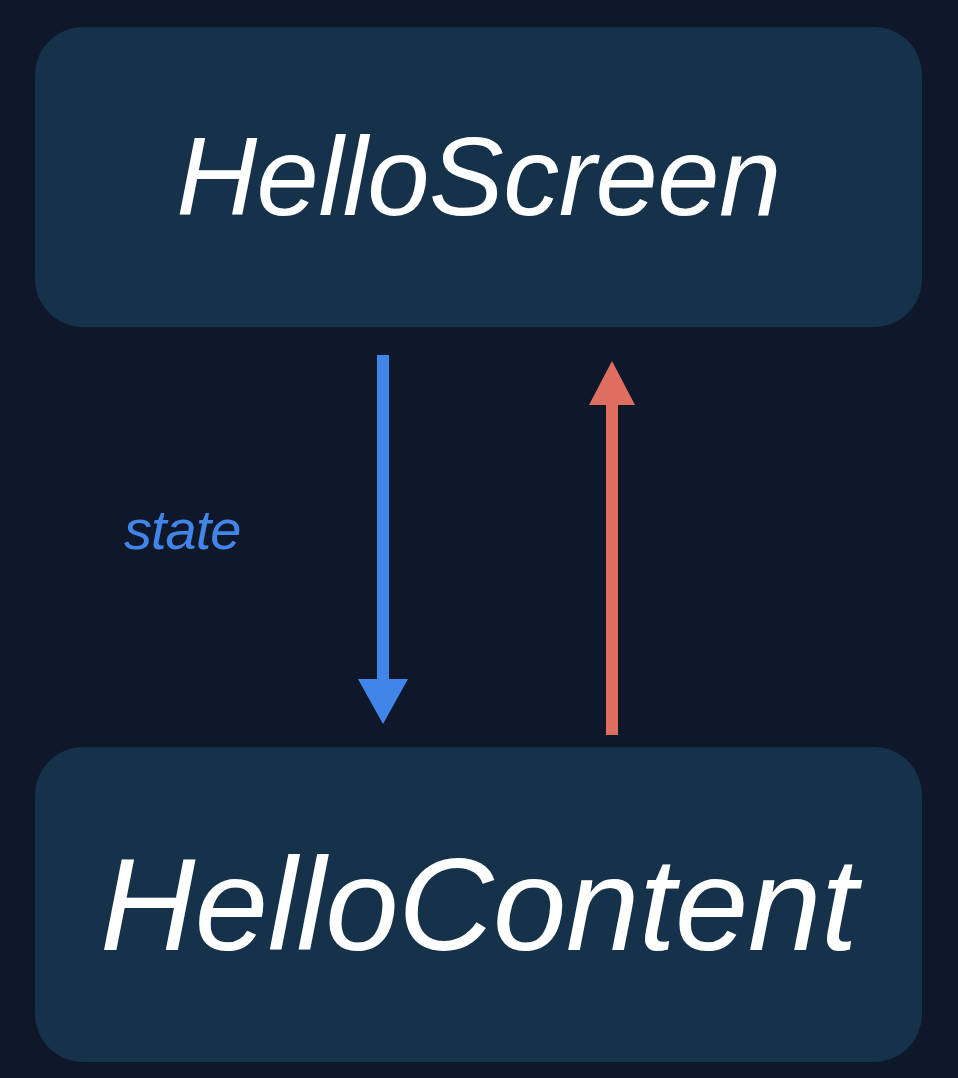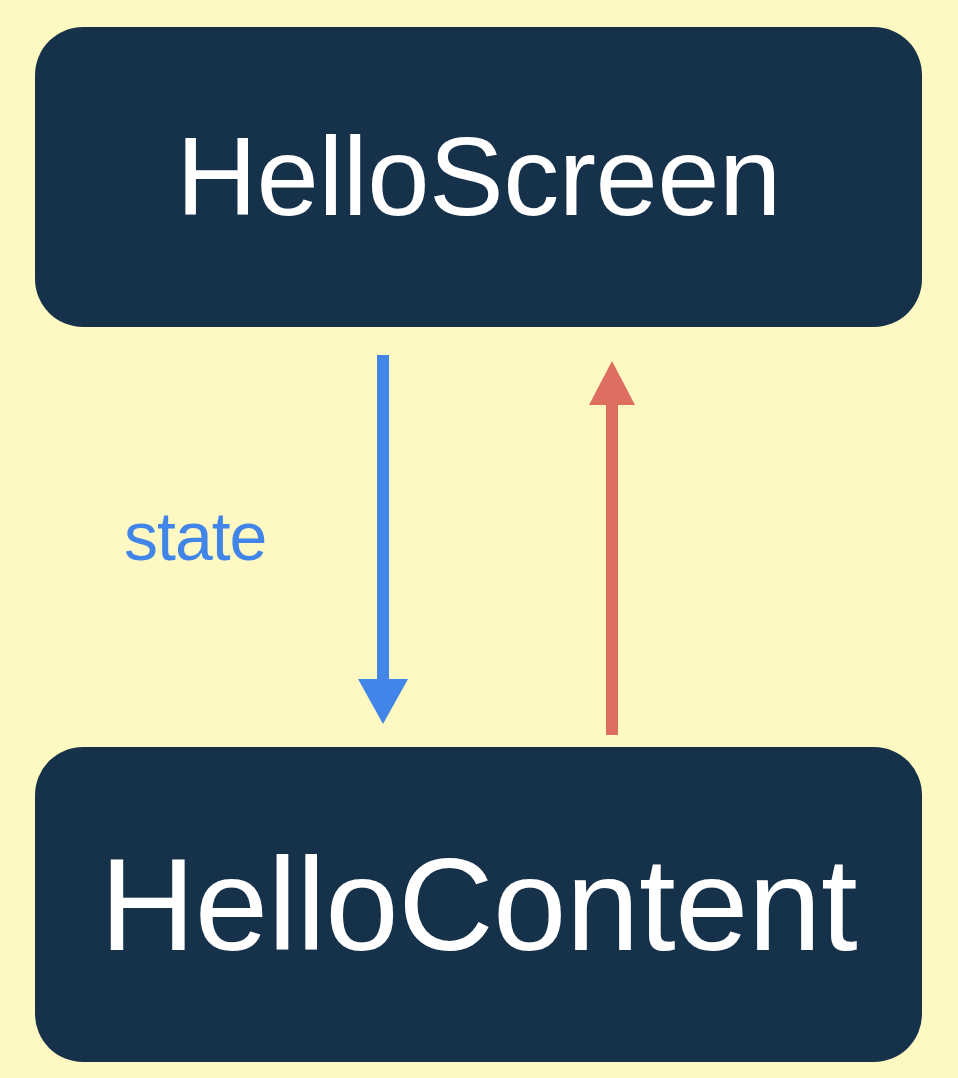--- a/index.html
+++ b/index.html
@@ -68,42 +68,42 @@
     width: 958px;
     height: 1078px;
     pointer-events: none;
   }
 
   
   .edge-label {
     position: absolute;
     font-family: "Liberation Sans", sans-serif;
     font-weight: 400;
-    font-size: 68px;
+    font-size: 56px;
     line-height: 1;
     white-space: nowrap;
     letter-spacing: -1px;
   }
 
   #edge-label-state {
     left: 124px;
     top: 502px;
     color: #4285E8;
   }
 
   #edge-label-event {
     left: 674px;
     top: 502px;
     color: #DD6E60;
   }
 </style>
 </head>
 <body>
 
-<div id="diagram-canvas" style="background: #fef9c3; width: 958px; height: 1078px;">
+<div id="diagram-canvas" style="background: #0f172a; width: 958px; height: 1078px; font-style: italic;">
 
   <div class="node-box" id="node-hello-screen" style="background: rgb(22, 49, 74); left: 35px; top: 27px; width: 887px; height: 300px; border-radius: 48px;">
     <span class="node-label" id="label-hello-screen" style="color: rgb(255, 255, 255);">HelloScreen</span>
   </div>
 
   <svg id="arrow-layer" viewBox="0 0 958 1078" xmlns="http://www.w3.org/2000/svg">
     <g id="arrow-state" fill="#4285E8">
       <rect id="arrow-state-shaft" x="377" y="355" width="12" height="325"></rect>
       <polygon id="arrow-state-head" points="358,679 408,679 383,724"></polygon>
     </g>

